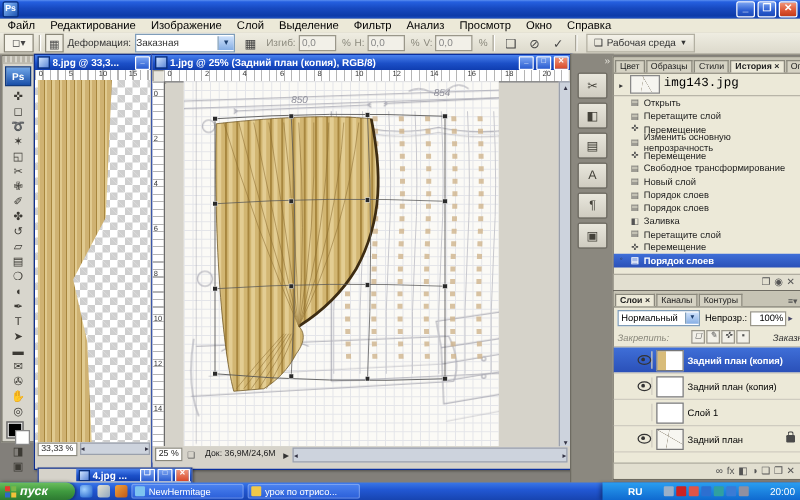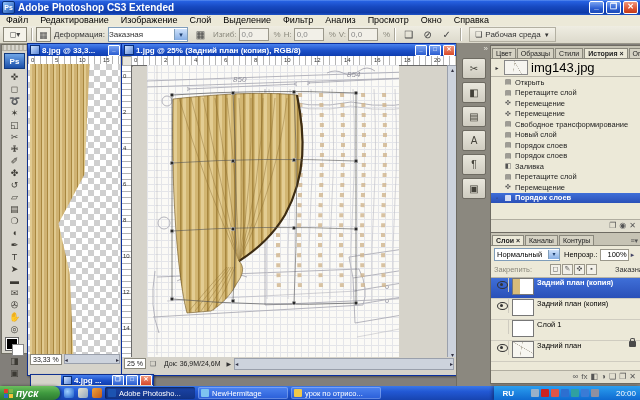--- a/index.html
+++ b/index.html
@@ -98,23 +98,23 @@
   .pbtnrow{position:absolute;left:0;right:0;bottom:0;height:12px;border-top:1px solid #b0ada0;
     display:flex;justify-content:flex-end;align-items:center;gap:3px;padding-right:4px;background:#e2dfd0;}
   .pbtn{font-size:8px;color:#555;line-height:10px;}
   
   .lctrl{display:flex;align-items:center;font-size:7.5px;padding:2px 3px;gap:2px;}
   .ldrop{width:62px;height:11px;border:1px solid #7f9db9;background:#fff;display:flex;align-items:center;font-size:7.5px;padding-left:2px;}
   .ldrop .dd{margin-left:auto;width:10px;height:9px;background:linear-gradient(180deg,#cfe2fb,#86aee4);border-left:1px solid #7f9db9;
     font-size:6px;text-align:center;line-height:9px;color:#1c3e6e;}
   .lfield{width:26px;height:10px;border:1px solid #9a978a;background:#fff;font-size:7.5px;display:flex;align-items:center;justify-content:flex-end;padding-right:1px;}
   .spin{color:#446;font-size:7px;}
-  .lockrow{display:flex;align-items:center;font-size:7.5px;color:#8a887c;padding:0 3px 2px;gap:18px;border-bottom:1px solid #b8b5a8;}
+  .lockrow{display:flex;align-items:flex-end;font-size:7.5px;color:#8a887c;padding:0 3px 2px;gap:18px;border-bottom:1px solid #b8b5a8;font-style:italic;}
   .lockico{width:9px;height:9px;border:1px solid #9a978a;background:#f2f0e8;font-size:7px;line-height:8px;text-align:center;color:#555;}
-  .lrow{height:20px;display:flex;align-items:flex-start;gap:3px;border-bottom:1px solid #cfccc0;padding-left:5px;font-size:7.5px;}
+  .lrow{height:20px;display:flex;align-items:center;gap:3px;border-bottom:1px solid #cfccc0;padding-left:18px;font-size:7.5px;}
   .lrow.sel{background:linear-gradient(180deg,#3f6fd8,#2a50b8);color:#fff;font-weight:bold;}
   .eyebox{width:12px;height:14px;border-right:1px solid #cfccc0;display:flex;align-items:center;justify-content:center;flex:none;}
   .eye{width:9px;height:6px;border:1px solid #333;border-radius:50%;position:relative;}
   .eye::after{content:"";position:absolute;left:2.5px;top:1px;width:3px;height:3px;background:#333;border-radius:50%;}
   .lthumb{width:20px;height:15px;border:1px solid #777;flex:none;background:#fff;}
   .locktag{margin-left:auto;margin-right:4px;width:7px;height:6px;background:#4a4a4a;border-radius:1px;position:relative;flex:none;}
   .locktag::before{content:"";position:absolute;left:1px;top:-3px;width:3px;height:3px;border:1px solid #4a4a4a;border-bottom:none;border-radius:2px 2px 0 0;}
   
   #taskbar{left:0;top:386px;width:640px;height:14px;
     background:linear-gradient(180deg,#3a77e8 0%,#2258d4 40%,#1744b0 100%);display:flex;align-items:center;color:#fff;}
@@ -123,36 +123,35 @@
     display:flex;align-items:center;gap:3px;padding-left:4px;
     font-style:italic;font-weight:bold;font-size:10px;box-shadow:1px 0 3px rgba(0,0,0,.5);}
   .flag{width:9px;height:9px;display:grid;grid-template-columns:4px 4px;grid-template-rows:4px 4px;gap:1px;}
   .flag i{display:block;}
   .ql{width:10px;height:10px;border-radius:2px;margin-left:4px;}
   .task{height:12px;width:84px;margin-left:3px;border-radius:2px;display:flex;align-items:center;gap:3px;
     background:linear-gradient(180deg,#4d84f0,#2a5ed8);box-shadow:inset 0 0 0 1px rgba(255,255,255,.25);
     font-size:7.5px;padding:0 3px;white-space:nowrap;overflow:hidden;}
   .task.active{background:linear-gradient(180deg,#1b44a8,#123486);box-shadow:inset 1px 1px 2px rgba(0,0,0,.5);}
   .ticon{width:8px;height:8px;flex:none;border-radius:1px;}
-  #tray{margin-left:auto;height:14px;display:flex;align-items:center;gap:17px;padding:0 4px 0 8px;
+  #tray{margin-left:auto;height:14px;display:flex;align-items:center;gap:17px;padding:0 4px 0 20px;
     background:linear-gradient(180deg,#2a9ef0,#0f6ad0);box-shadow:-2px 0 3px rgba(0,0,0,.3);font-size:8px;}
   .trayico{width:8px;height:8px;border-radius:1px;}
   
   #smcurtain{position:absolute;left:2px;top:0;width:62px;height:100%;
     background:repeating-linear-gradient(90deg,#e0ca90 0 2px,#cfb272 2px 5px,#a8873f 5px 6px);
     clip-path:polygon(0 0,96% 0,88% 38%,46% 55%,64% 72%,70% 100%,0 100%);}
 </style>
 </head>
 <body>
 
 <div id="stage">
 
   <div class="abs" id="titlebar">
     <span class="appicon">Ps</span>
-    <span>Adobe Photoshop CS3 Extended</span>
     <span class="winbtns">
       <span class="wbtn">_</span>
       <span class="wbtn">❐</span>
       <span class="wbtn close">✕</span>
     </span>
   </div>
 
   <div class="abs" id="menubar">
       <span class="mi">Файл</span>
       <span class="mi">Редактирование</span>
@@ -477,37 +476,42 @@
     <div class="ptabs" id="htabs">
         <span class="ptab">Цвет</span>
         <span class="ptab">Образцы</span>
         <span class="ptab">Стили</span>
         <span class="ptab active">История<span> ×</span></span>
         <span class="ptab">Операции</span>
       </div>
     <div class="hsnap">
       <span class="hsrc">▸</span>
       <span class="hthumb"></span>
-      <span style="font-size:13px;">img143.jpg</span>
+      <span style="font-size:10px;font-family:Liberation Mono, monospace;">img143.jpg</span>
     </div>
     <div id="hlist">
         <div class="hrow">
           <span class="hsrc"></span>
           <span class="hico">▤</span>
           <span>Открыть</span>
         </div>
         <div class="hrow">
           <span class="hsrc"></span>
           <span class="hico">▤</span>
           <span>Перетащите слой</span>
         </div>
         <div class="hrow">
           <span class="hsrc"></span>
           <span class="hico">✜</span>
           <span>Перемещение</span>
+        </div>
+        <div class="hrow">
+          <span class="hsrc"></span>
+          <span class="hico">▤</span>
+          <span>Изменить основную непрозрачность</span>
         </div>
         <div class="hrow">
           <span class="hsrc"></span>
           <span class="hico">✜</span>
           <span>Перемещение</span>
         </div>
         <div class="hrow">
           <span class="hsrc"></span>
           <span class="hico">▤</span>
           <span>Свободное трансформирование</span>
@@ -630,24 +634,20 @@
           <i style="background:#7ab648;"></i>
           <i style="background:#2e69c8;"></i>
           <i style="background:#f3c23a;"></i>
       </span>
       <span>пуск</span>
     </div>
     <span class="ql" style="background:radial-gradient(circle at 35% 35%,#9fd0ff,#1a5cc8);"></span>
     <span class="ql" style="background:linear-gradient(135deg,#e8e4d0,#8fa6c0);"></span>
     <span class="ql" style="background:linear-gradient(135deg,#f2a23a,#c05a1a);"></span>
     <span id="tasklist" style="display:flex;">
-        <span class="task active">
-          <span class="ticon" style="background: rgb(28, 83, 176);"></span>
-          <span>Adobe Photosho...</span>
-        </span>
         <span class="task">
           <span class="ticon" style="background: rgb(126, 195, 240);"></span>
           <span>NewHermitage</span>
         </span>
         <span class="task">
           <span class="ticon" style="background: rgb(240, 200, 74);"></span>
           <span>урок по отрисо...</span>
         </span>
       </span>
     <div id="tray">

